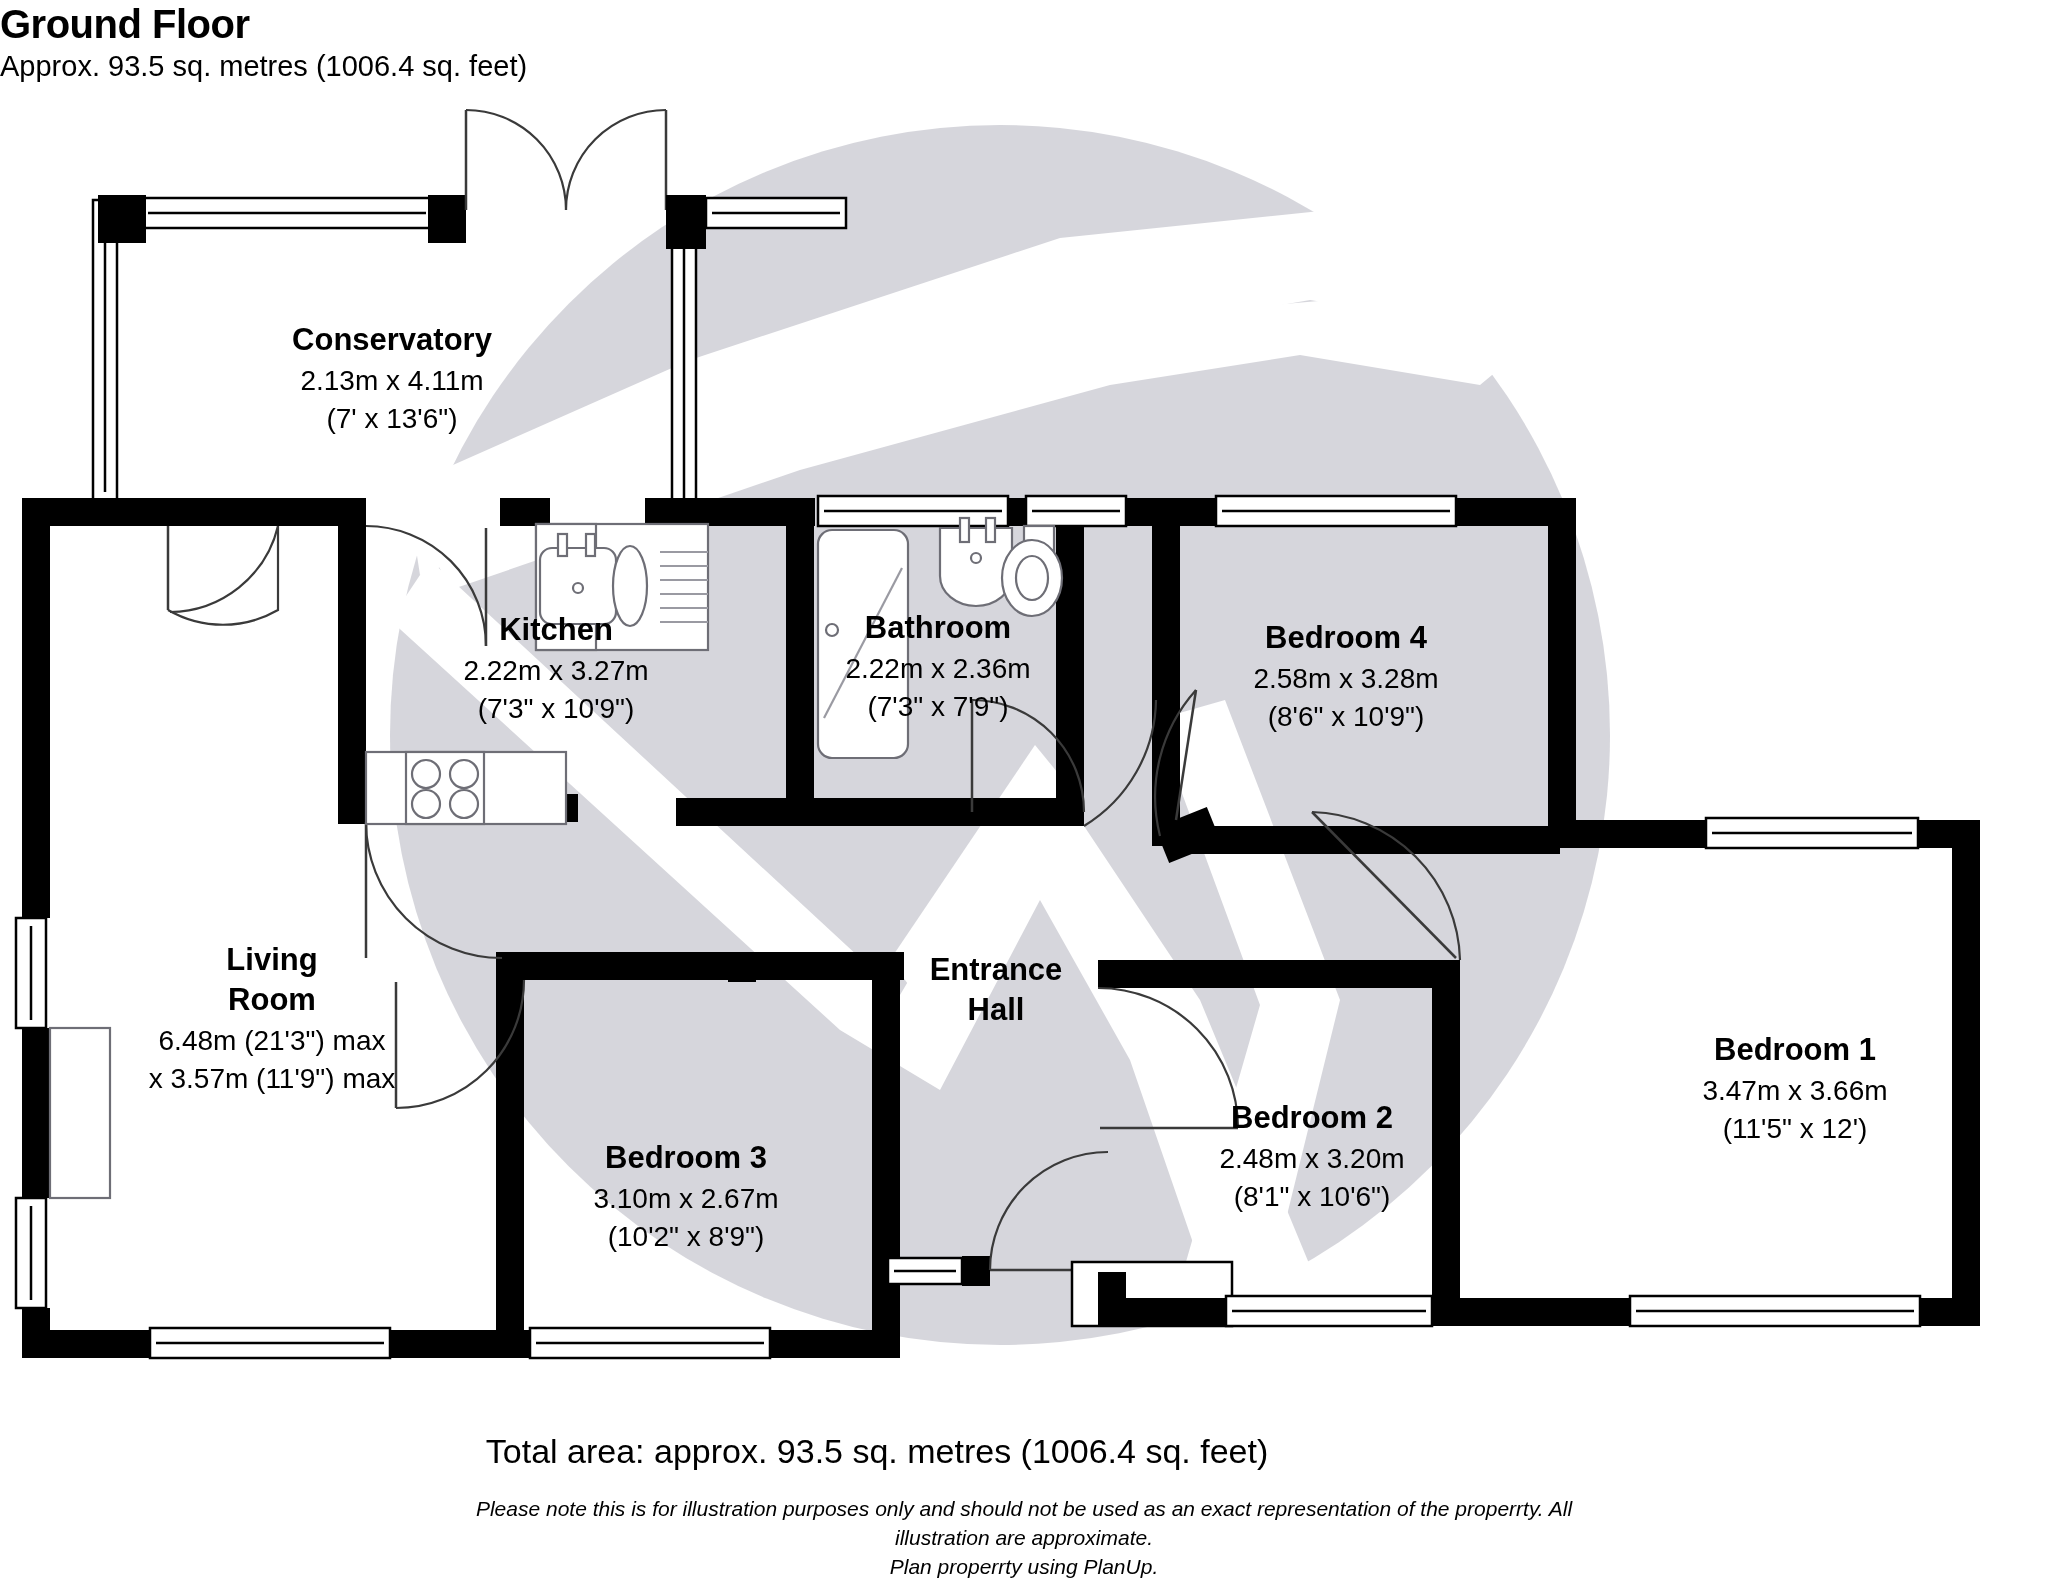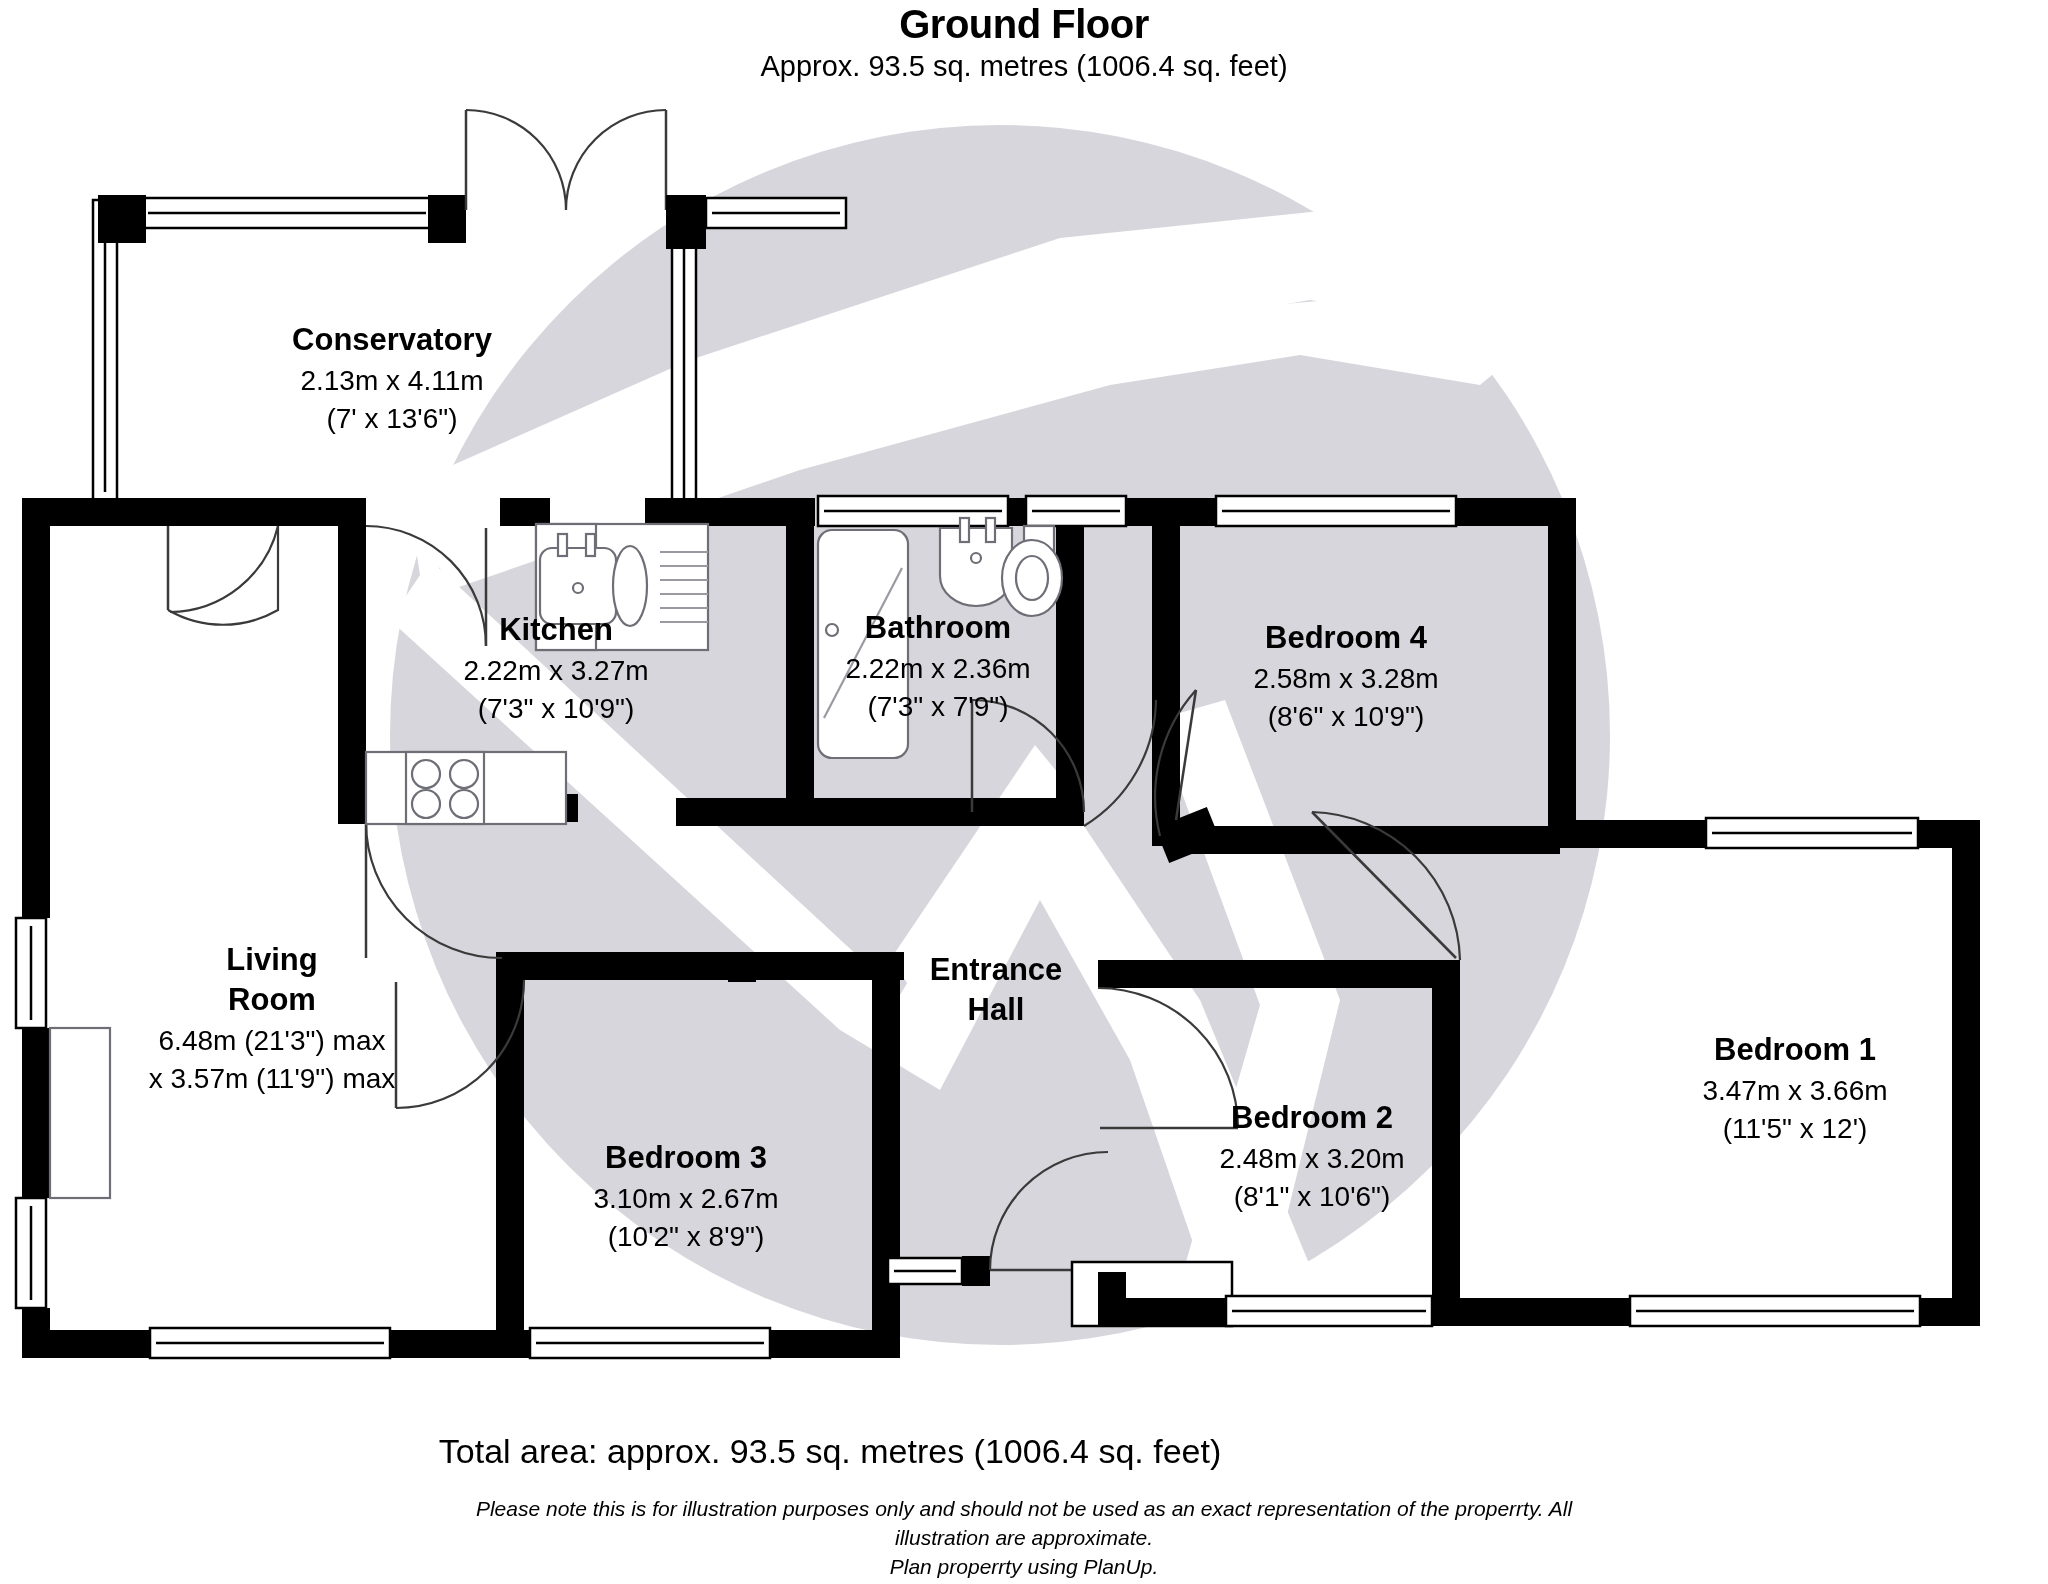--- a/index.html
+++ b/index.html
@@ -17,40 +17,41 @@
   #plan-root {
     position: relative;
     width: 2048px;
     height: 1584px;
     background: #ffffff;
   }
   .hdr {
     position: absolute;
     left: 0;
     width: 2048px;
-    text-align: center;
+    text-align: left;
   }
   #floor-title {
     top: 2px;
     font-size: 40px;
     font-weight: bold;
     letter-spacing: -0.5px;
   }
   #floor-subtitle {
     top: 50px;
     font-size: 29px;
     font-weight: normal;
   }
   #footer-total {
     position: absolute;
-    left: 0;
+    left: 8px;
     top: 1432px;
     width: 1660px;
     text-align: center;
     font-size: 34px;
+    padding-left: 39px;
   }
   #footer-note {
     position: absolute;
     left: 0;
     top: 1494px;
     width: 2048px;
     text-align: center;
     font-size: 21px;
     line-height: 29px;
     font-style: italic;

